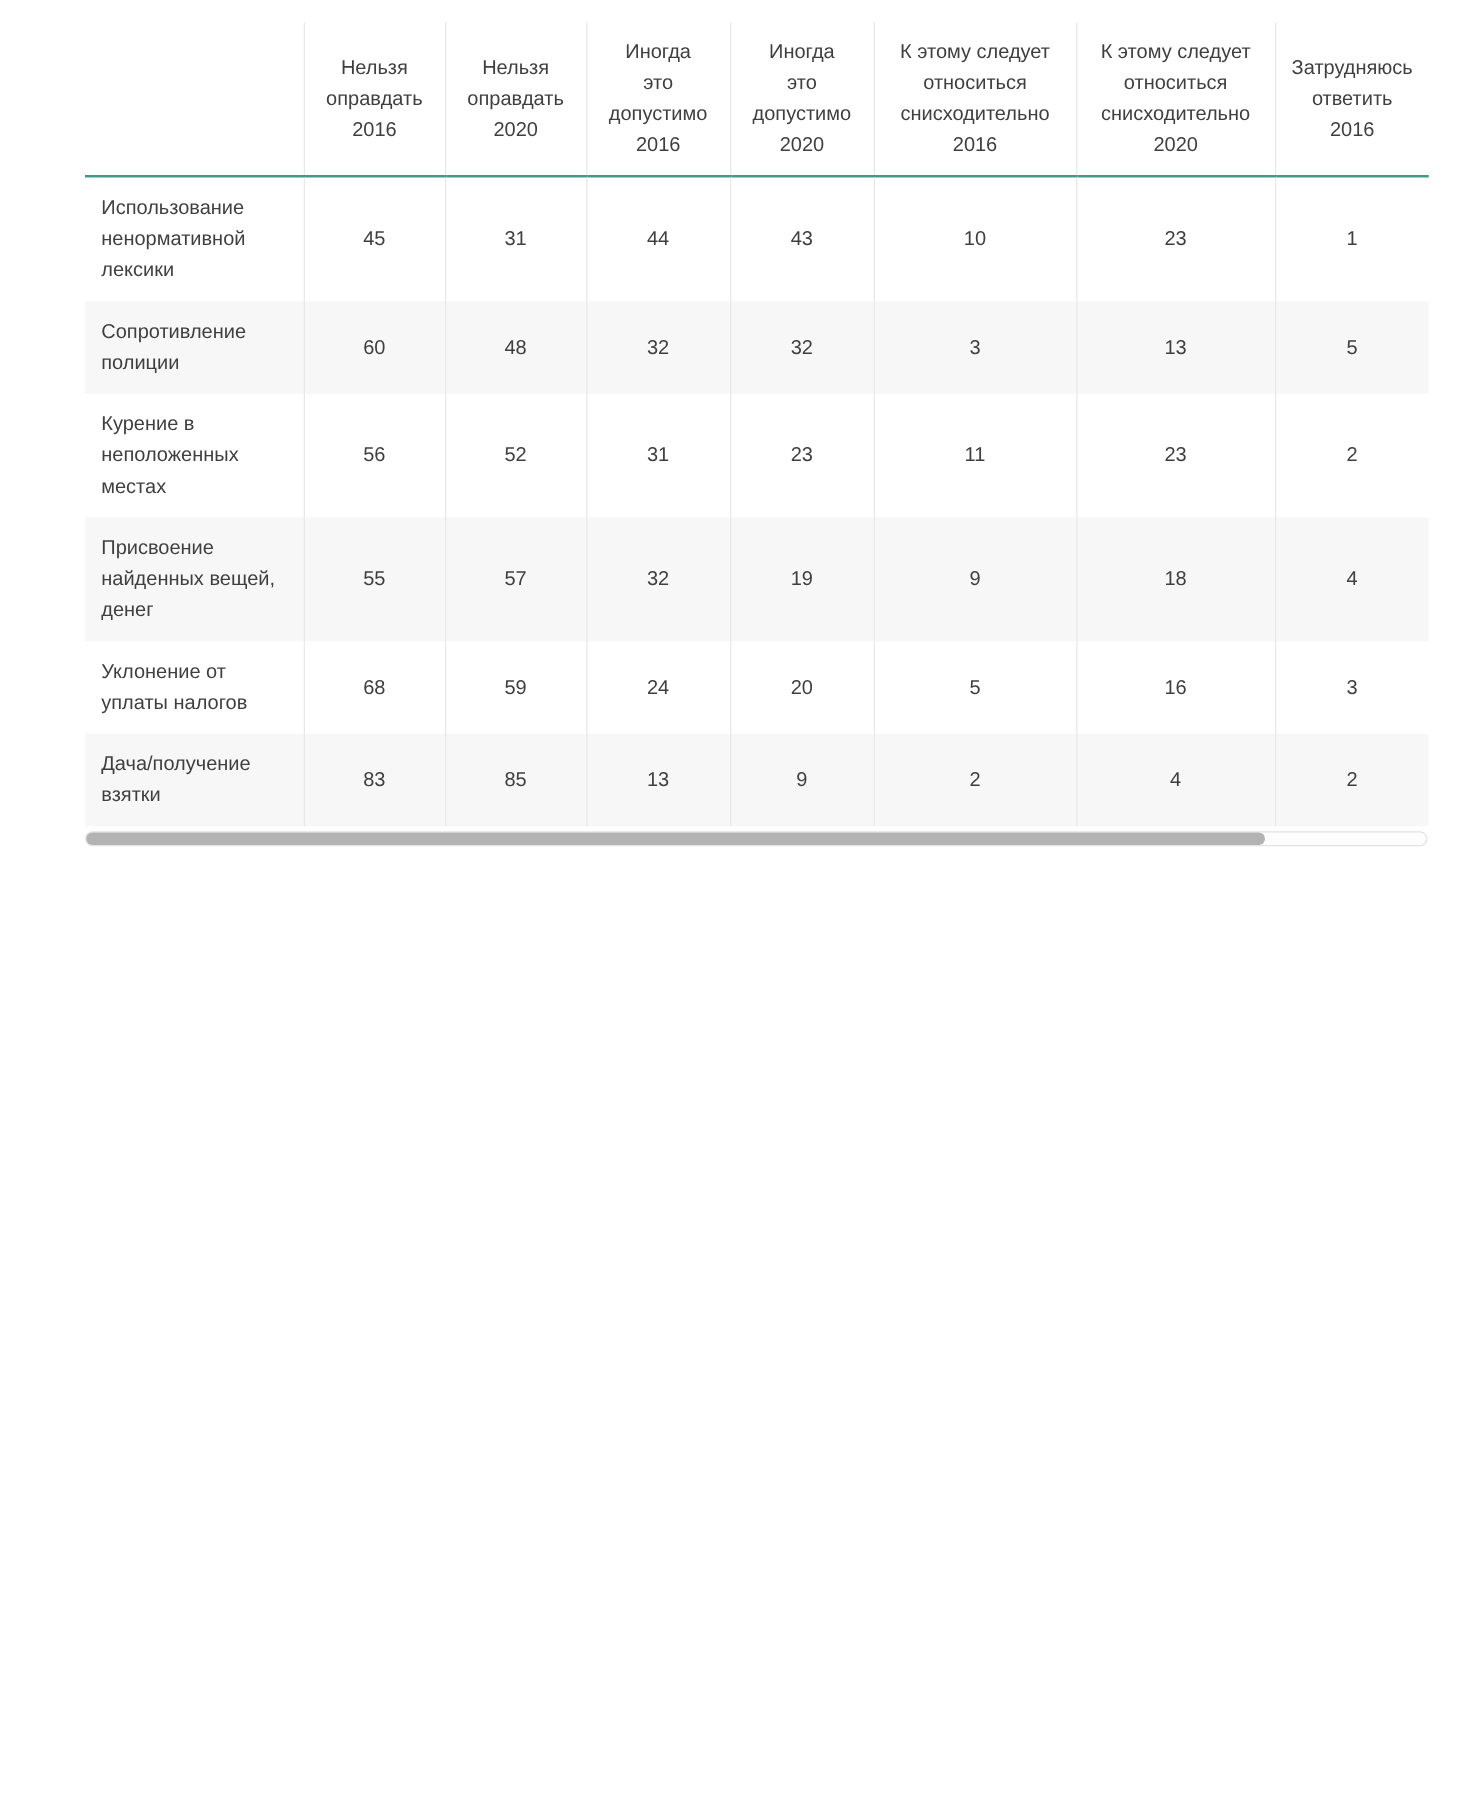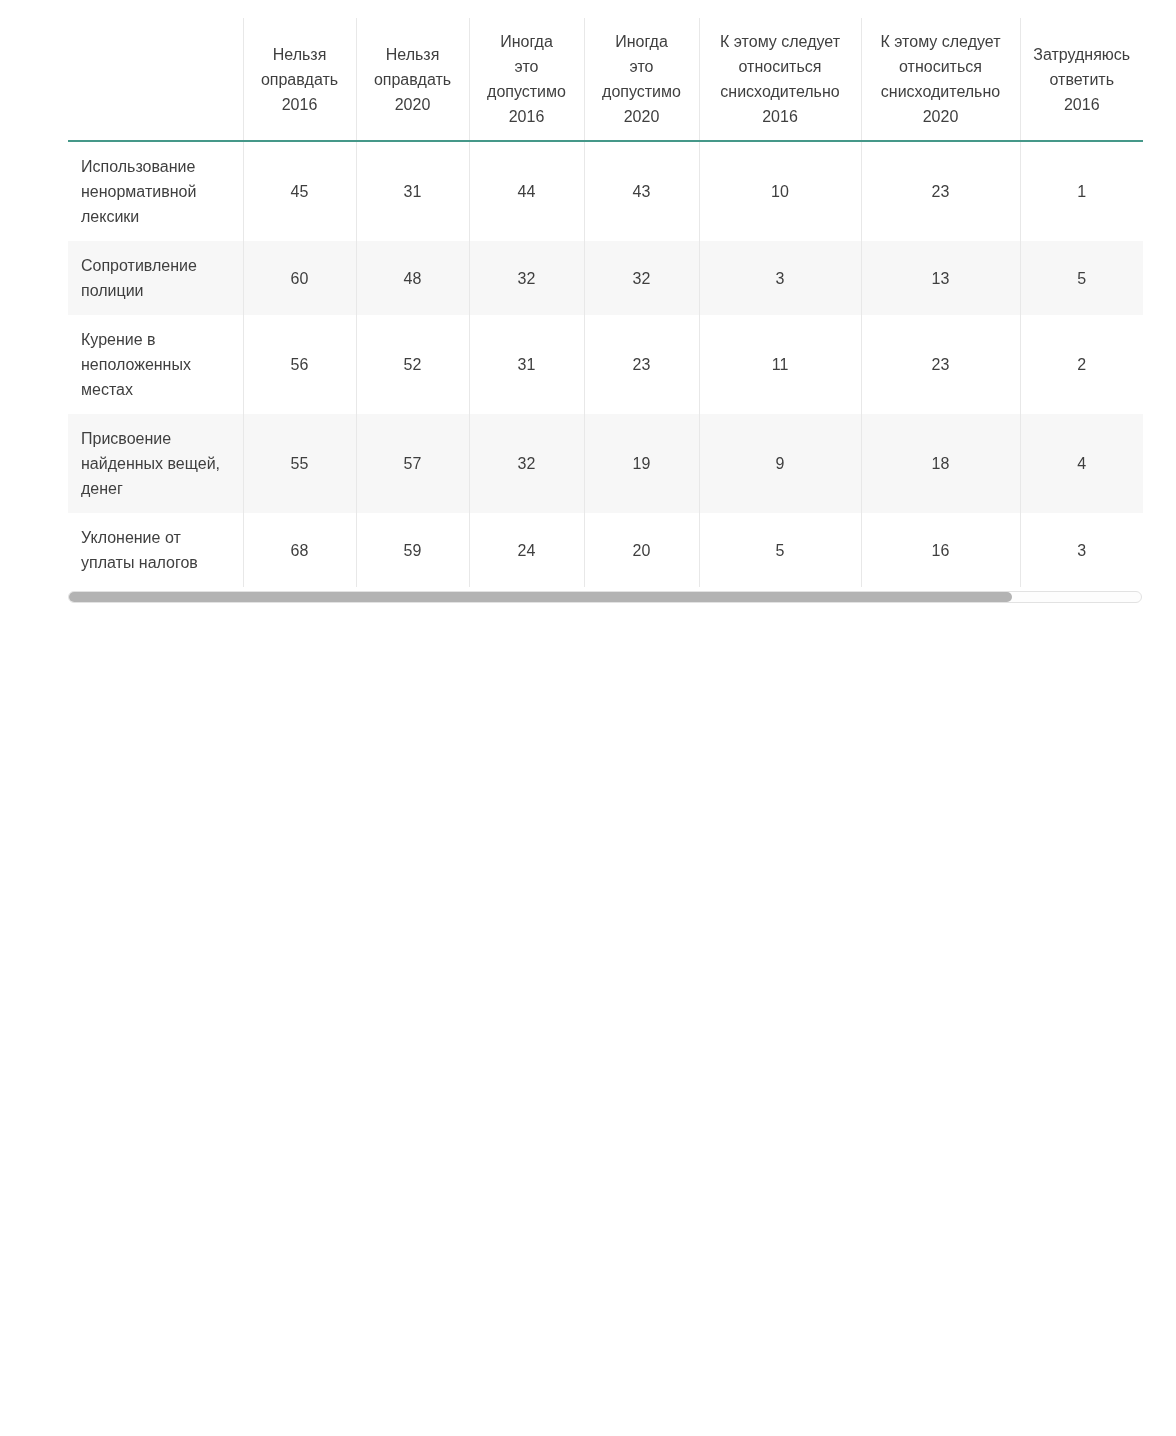--- a/index.html
+++ b/index.html
@@ -177,18 +177,28 @@
         <tr>
           <th scope="row">Уклонение от уплаты налогов</th>
           <td>68</td>
           <td>59</td>
           <td>24</td>
           <td>20</td>
           <td>5</td>
           <td>16</td>
           <td>3</td>
         </tr>
+        <tr>
+          <th scope="row">Дача/получение взятки</th>
+          <td>83</td>
+          <td>85</td>
+          <td>13</td>
+          <td>9</td>
+          <td>2</td>
+          <td>4</td>
+          <td>2</td>
+        </tr>
       </tbody>
   </table>
   <div class="hscrollbar">
     <div class="thumb" id="scroll-thumb" style="width: 88%;"></div>
   </div>
 </div>
 
 </body></html>

